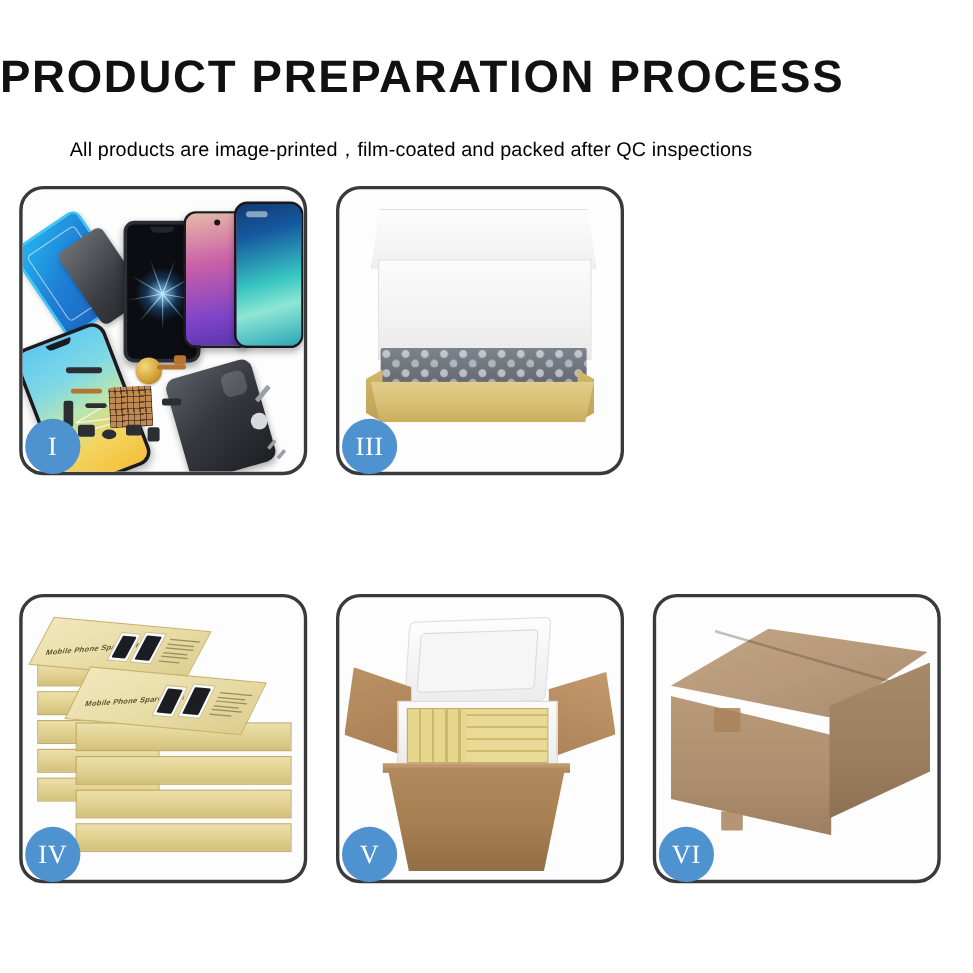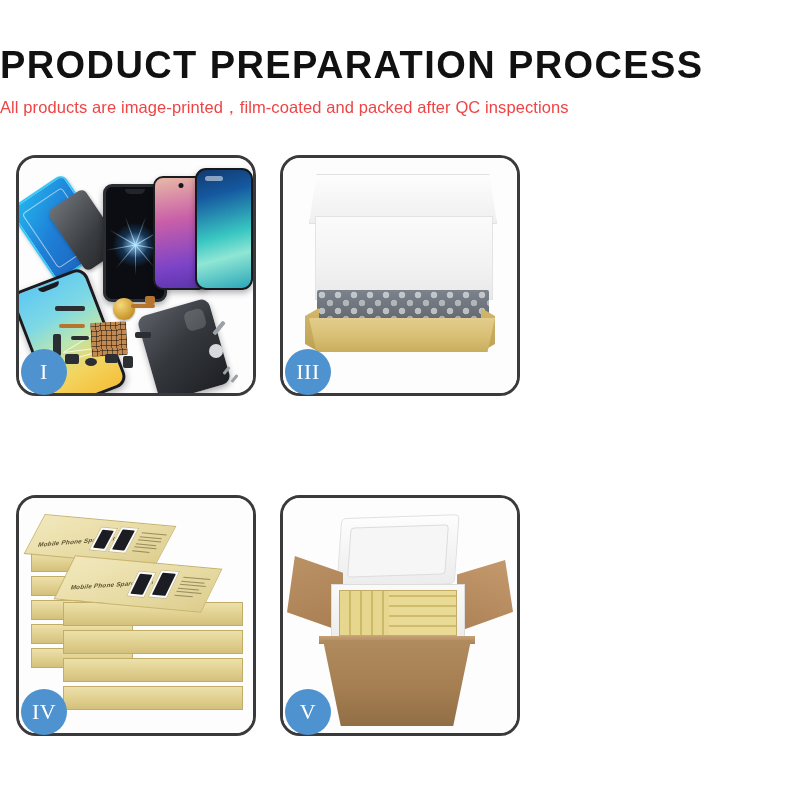--- a/index.html
+++ b/index.html
@@ -6,31 +6,31 @@
   body{
     width:811px;height:811px;
     background:#ffffff;
     font-family:"Liberation Sans", sans-serif;
     overflow:hidden;
     position:relative;
   }
   .page{position:relative;width:811px;height:811px;}
 
   
-  .header{position:absolute;left:0;top:0;width:685px;}
+  .header{position:absolute;left:0;top:0;width:685px;text-align:center;}
   .title{
     font-family:"Liberation Sans", sans-serif;
     font-size:38px;font-weight:700;letter-spacing:1.4px;
     color:#111111;margin:0;padding-top:46px;line-height:1.0;
     white-space:nowrap;
   }
   .subtitle{
     font-family:"Liberation Sans", sans-serif;
-    font-size:16.5px;font-weight:400;color:#ef4444;
-    margin:0;padding-top:13px;letter-spacing:.1px;white-space:nowrap;
+    font-size:16.5px;font-weight:400;color:#000000;
+    margin:17px;padding-top:13px;letter-spacing:.1px;white-space:nowrap;
   }
 
   
   .grid{position:absolute;left:16px;top:155px;width:780px;}
   .row{display:flex;gap:24px;}
   .row + .row{margin-top:99px;}
   .card{
     position:relative;
     width:240px;height:241px;
     border:3px solid #3a3a3c;
@@ -468,16 +468,27 @@
           <div class="v-flap-l"></div>
           <div class="v-flap-r"></div>
           <div class="v-foambox"></div>
           <div class="v-content"></div>
           <div class="v-rim"></div>
           <div class="v-body"></div>
         </div>
         <div class="badge">V</div>
       </div>
 
+      <div class="card">
+        <div class="photo p6">
+          <div class="c-top"></div>
+          <span class="c-top-seam"></span>
+          <div class="c-front"></div>
+          <div class="c-side"></div>
+          <span class="tape" style="left:48px;top:92px;width:22px;height:20px;"></span>
+          <span class="tape" style="left:54px;top:178px;width:18px;height:16px;"></span>
+        </div>
+        <div class="badge">VI</div>
+      </div>
 
     </div>
   </div>
 </div>
 
 </body></html>

